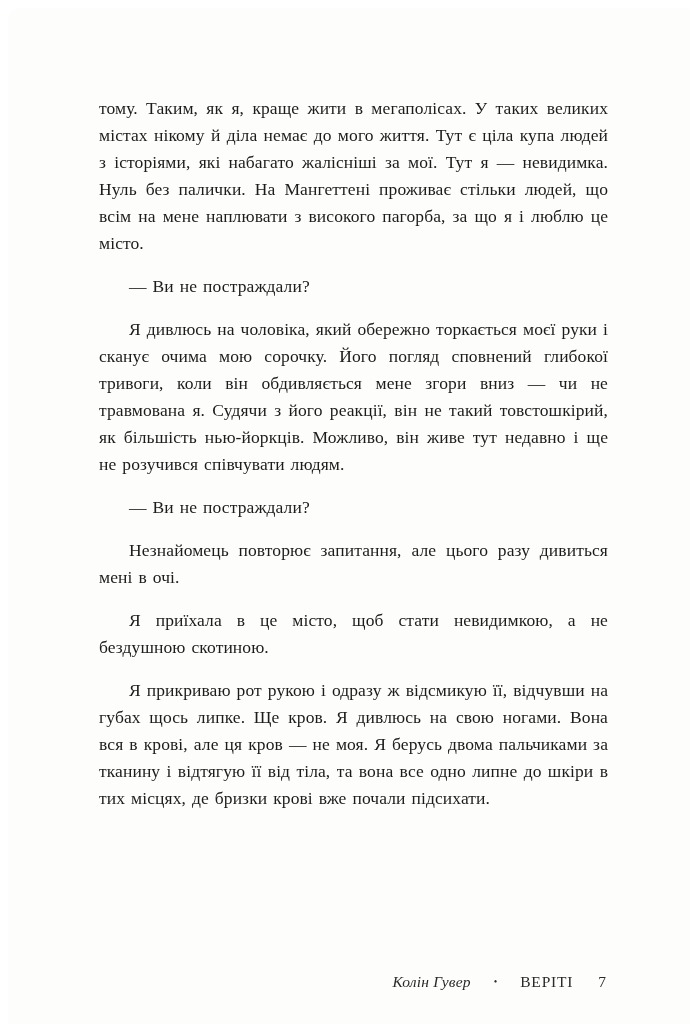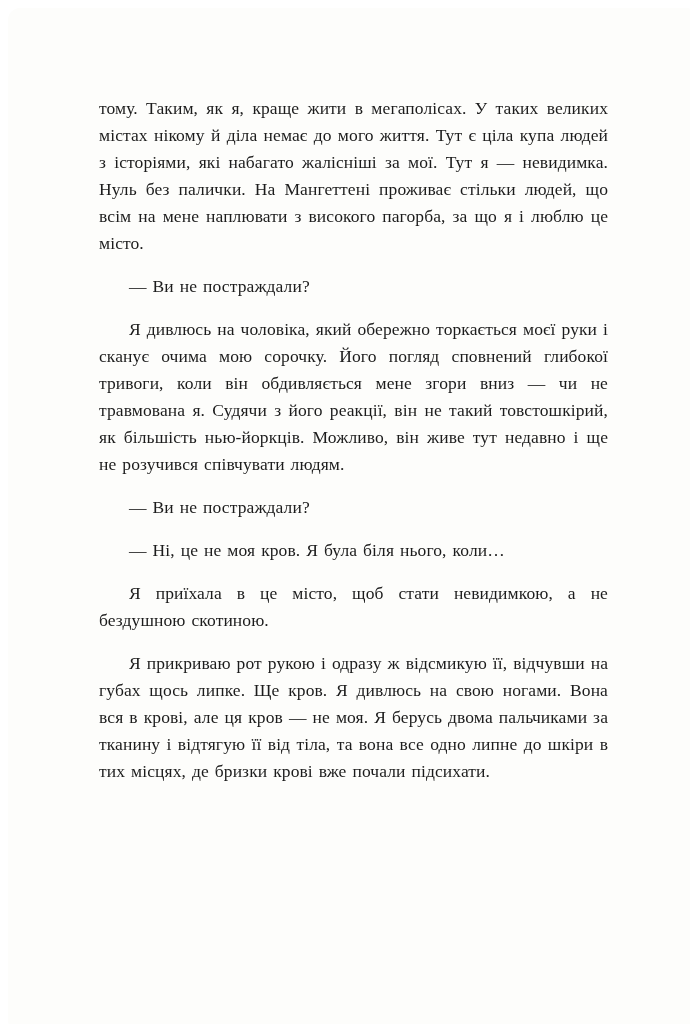--- a/index.html
+++ b/index.html
@@ -74,19 +74,22 @@
 </head>
 <body>
 
 <div class="page">
 
   <div class="text-block">
     <p class="para no-indent">тому. Таким, як я, краще жити в мегаполісах. У таких великих містах нікому й діла немає до мого життя. Тут є ціла купа людей з історіями, які набагато жалісніші за мої. Тут я — невидимка. Нуль без палички. На Мангеттені проживає стільки людей, що всім на мене наплювати з високого пагорба, за що я і люблю це місто.</p>
     <p class="para">— Ви не постраждали?</p>
     <p class="para">Я дивлюсь на чоловіка, який обережно торкається моєї руки і сканує очима мою сорочку. Його погляд сповнений глибокої тривоги, коли він обдивляється мене згори вниз — чи не травмована я. Судячи з його реакції, він не такий товстошкірий, як більшість нью-йоркців. Можливо, він живе тут недавно і ще не розучився співчувати людям.</p>
     <p class="para">— Ви не постраждали?</p>
-    <p class="para">— Ні, це не моя кров. Я була біля нього, коли…</p>
+    <p class="para">Незнайомець повторює запитання, але цього разу дивиться мені в очі.</p>
     <p class="para">Я приїхала в це місто, щоб стати невидимкою, а не бездушною скотиною.</p>
     <p class="para">Я прикриваю рот рукою і одразу ж відсмикую її, відчувши на губах щось липке. Ще кров. Я дивлюсь на свою ногами. Вона вся в крові, але ця кров — не моя. Я берусь двома пальчиками за тканину і відтягую її від тіла, та вона все одно липне до шкіри в тих місцях, де бризки крові вже почали підсихати.</p>
   </div>
 
+  <div class="footer">
+    <span class="author">Колін Гувер</span><span class="sep">•</span><span class="book-title">ВЕРІТІ</span><span class="page-number">7</span>
+  </div>
 
 </div>
 
 </body></html>

